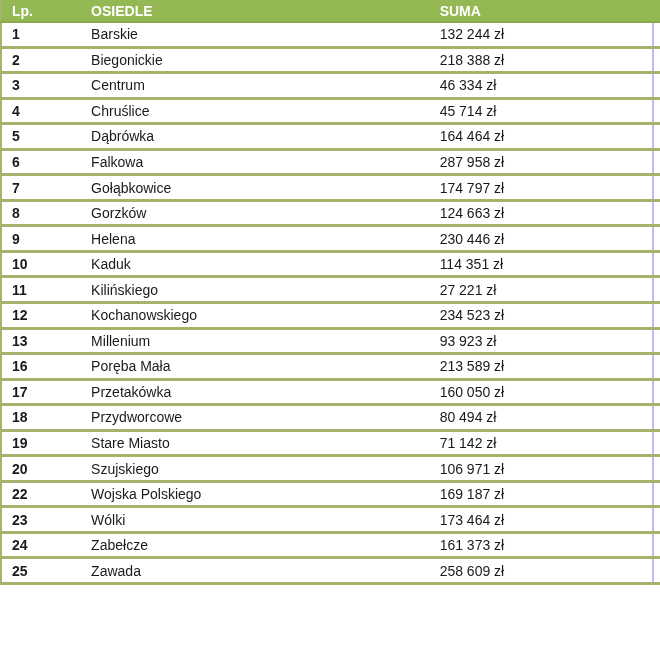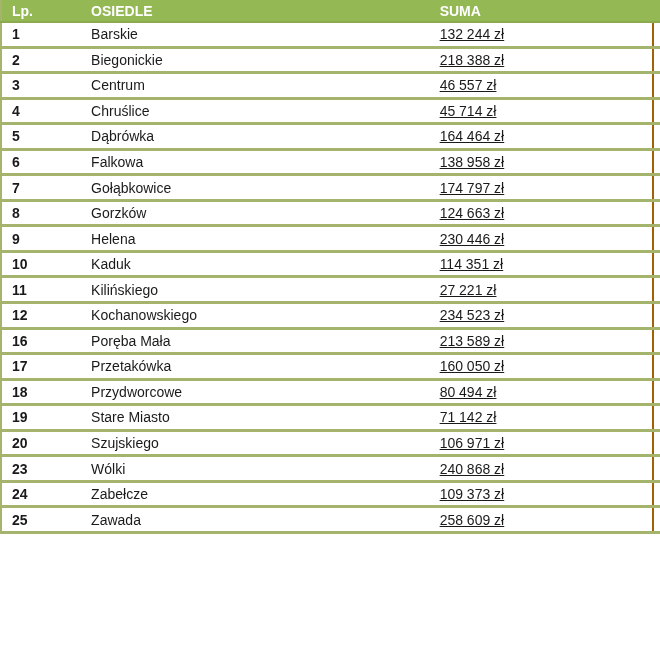--- a/index.html
+++ b/index.html
@@ -43,22 +43,21 @@
     padding: 0 0 0 10px;
     vertical-align: middle;
     white-space: nowrap;
     overflow: hidden;
     background: #ffffff;
   }
   table.osiedle-table tbody td.lp-cell {
     font-weight: bold;
   }
   table.osiedle-table tbody td.suma-cell {
-    border-right: 2px solid #a16207;
-    text-decoration: underline;
+    border-right: 2px solid #c4b5fd;
   }
   table.osiedle-table tbody td.spacer-cell {
     padding: 0;
   }
 </style>
 </head>
 <body>
 
 <table class="osiedle-table">
   <colgroup>
@@ -84,39 +83,39 @@
       </tr>
       <tr>
         <td class="lp-cell">2</td>
         <td class="osiedle-cell">Biegonickie</td>
         <td class="suma-cell">218 388 zł</td>
         <td class="spacer-cell"></td>
       </tr>
       <tr>
         <td class="lp-cell">3</td>
         <td class="osiedle-cell">Centrum</td>
-        <td class="suma-cell">46 557 zł</td>
+        <td class="suma-cell">46 334 zł</td>
         <td class="spacer-cell"></td>
       </tr>
       <tr>
         <td class="lp-cell">4</td>
         <td class="osiedle-cell">Chruślice</td>
         <td class="suma-cell">45 714 zł</td>
         <td class="spacer-cell"></td>
       </tr>
       <tr>
         <td class="lp-cell">5</td>
         <td class="osiedle-cell">Dąbrówka</td>
         <td class="suma-cell">164 464 zł</td>
         <td class="spacer-cell"></td>
       </tr>
       <tr>
         <td class="lp-cell">6</td>
         <td class="osiedle-cell">Falkowa</td>
-        <td class="suma-cell">138 958 zł</td>
+        <td class="suma-cell">287 958 zł</td>
         <td class="spacer-cell"></td>
       </tr>
       <tr>
         <td class="lp-cell">7</td>
         <td class="osiedle-cell">Gołąbkowice</td>
         <td class="suma-cell">174 797 zł</td>
         <td class="spacer-cell"></td>
       </tr>
       <tr>
         <td class="lp-cell">8</td>
@@ -142,20 +141,26 @@
         <td class="suma-cell">27 221 zł</td>
         <td class="spacer-cell"></td>
       </tr>
       <tr>
         <td class="lp-cell">12</td>
         <td class="osiedle-cell">Kochanowskiego</td>
         <td class="suma-cell">234 523 zł</td>
         <td class="spacer-cell"></td>
       </tr>
       <tr>
+        <td class="lp-cell">13</td>
+        <td class="osiedle-cell">Millenium</td>
+        <td class="suma-cell">93 923 zł</td>
+        <td class="spacer-cell"></td>
+      </tr>
+      <tr>
         <td class="lp-cell">16</td>
         <td class="osiedle-cell">Poręba Mała</td>
         <td class="suma-cell">213 589 zł</td>
         <td class="spacer-cell"></td>
       </tr>
       <tr>
         <td class="lp-cell">17</td>
         <td class="osiedle-cell">Przetakówka</td>
         <td class="suma-cell">160 050 zł</td>
         <td class="spacer-cell"></td>
@@ -172,29 +177,35 @@
         <td class="suma-cell">71 142 zł</td>
         <td class="spacer-cell"></td>
       </tr>
       <tr>
         <td class="lp-cell">20</td>
         <td class="osiedle-cell">Szujskiego</td>
         <td class="suma-cell">106 971 zł</td>
         <td class="spacer-cell"></td>
       </tr>
       <tr>
+        <td class="lp-cell">22</td>
+        <td class="osiedle-cell">Wojska Polskiego</td>
+        <td class="suma-cell">169 187 zł</td>
+        <td class="spacer-cell"></td>
+      </tr>
+      <tr>
         <td class="lp-cell">23</td>
         <td class="osiedle-cell">Wólki</td>
-        <td class="suma-cell">240 868 zł</td>
+        <td class="suma-cell">173 464 zł</td>
         <td class="spacer-cell"></td>
       </tr>
       <tr>
         <td class="lp-cell">24</td>
         <td class="osiedle-cell">Zabełcze</td>
-        <td class="suma-cell">109 373 zł</td>
+        <td class="suma-cell">161 373 zł</td>
         <td class="spacer-cell"></td>
       </tr>
       <tr>
         <td class="lp-cell">25</td>
         <td class="osiedle-cell">Zawada</td>
         <td class="suma-cell">258 609 zł</td>
         <td class="spacer-cell"></td>
       </tr>
     </tbody>
 </table>

